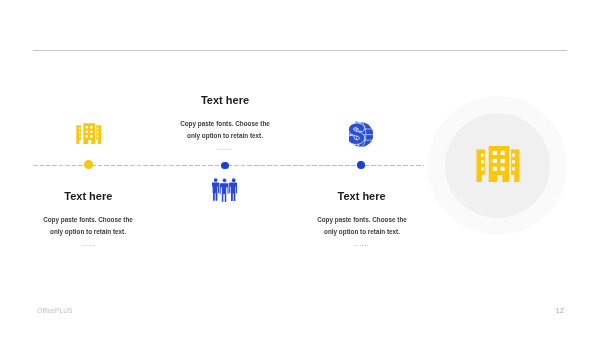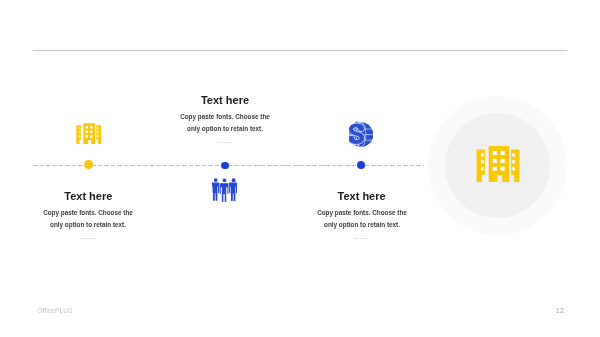--- a/index.html
+++ b/index.html
@@ -15,21 +15,21 @@
   .dashline{position:absolute;left:33px;top:165px;width:391px;height:1px;
     background-image:repeating-linear-gradient(to right,#bfbfbf 0 4.5px,transparent 4.5px 6.5px);}
 
   .dot{position:absolute;border-radius:50%;}
   .dot-1{left:84.1px;top:160.1px;width:8.5px;height:8.5px;background:#F6C715;}
   .dot-2{left:221.2px;top:161.5px;width:7.5px;height:7.5px;background:#1C3FD4;}
   .dot-3{left:357.2px;top:161.4px;width:7.6px;height:7.6px;background:#1C3FD4;}
 
   .txtblk{position:absolute;text-align:center;}
   .title{font-weight:bold;font-size:11px;color:#1c1c1c;letter-spacing:0px;line-height:11px;}
-  .bodytxt{font-size:7.4px;color:#3d3d3d;line-height:12.0px;font-weight:bold;margin-top:5px;}
+  .bodytxt{font-size:7.4px;color:#3d3d3d;line-height:12.0px;font-weight:bold;margin-top:12px;}
   .bodytxt > div{transform:scaleX(0.86);}
   .dots6{font-size:6px;color:#a8a8a8;letter-spacing:0.75px;margin-top:3px;font-weight:bold;padding-left:0.75px;}
 
   .footer-left{position:absolute;left:37.3px;top:307.3px;font-size:6.4px;color:#bcbcbc;letter-spacing:0.2px;}
   .footer-right{position:absolute;left:555.8px;top:307.2px;font-size:7px;color:#a4a4a4;letter-spacing:0.2px;}
 
   .icon{position:absolute;}
 </style>
 </head>
 <body>

